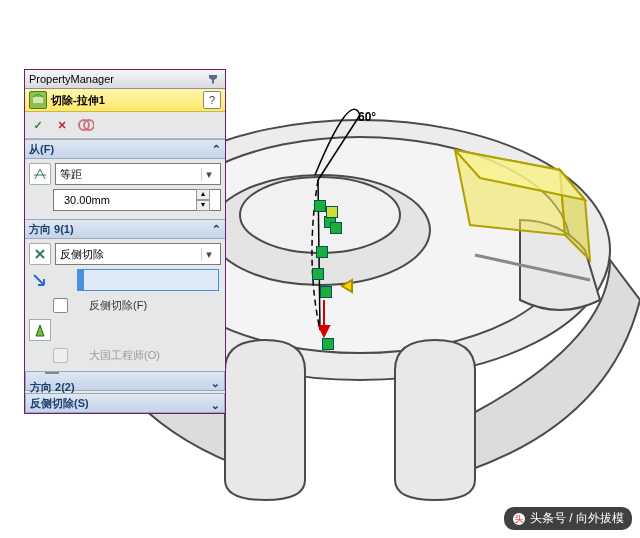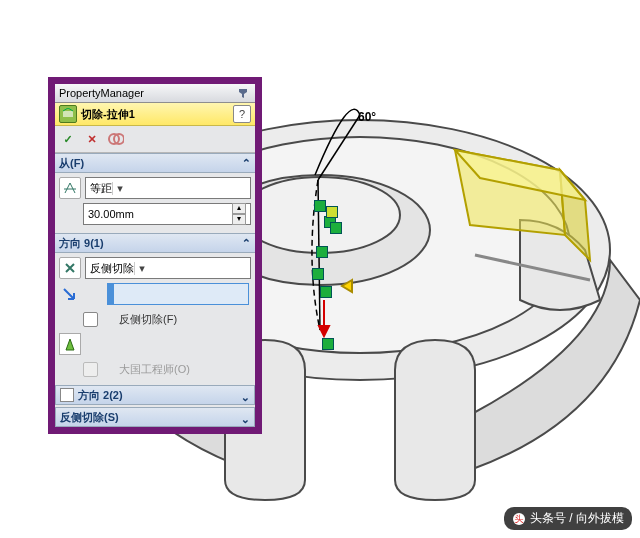--- a/index.html
+++ b/index.html
@@ -1,22 +1,22 @@
 <!DOCTYPE html>
 <html><head>
 <meta charset="utf-8">
 <style>
   html, body { margin: 0; padding: 0; width: 640px; height: 538px; overflow: hidden; font-family: "Microsoft YaHei", Tahoma, sans-serif; font-size: 11px; background: #fff; }
   .canvas { position: absolute; left: 0; top: 0; width: 640px; height: 538px; }
   .canvas svg { display: block; }
 
   
   .pm {
-    position: absolute; left: 24px; top: 77px; width: 200px;
-    background: #e6e7e9; border: 7px solid #701a75; margin-left: 24px;
+    position: absolute; left: 24px; top: 69px; width: 200px;
+    background: #e6e7e9; border: 1px solid #701a75;
   }
   .pm-title {
     height: 18px; line-height: 18px; padding: 0 4px;
     background: linear-gradient(#f6f7f8, #d8dadf);
     border-bottom: 1px solid #8e8e8e; font-size: 11px;
     display: flex; justify-content: space-between; align-items: center;
   }
   .pm-title .pin { width: 16px; height: 14px; display: inline-flex; align-items: center; justify-content: center; }
   .feature-row {
     height: 18px; display: flex; align-items: center; gap: 4px;
@@ -41,26 +41,26 @@
     background: linear-gradient(#dfe7f2,#c5d4ea); border-top:1px solid #9ab; border-bottom:1px solid #9ab;
     font-weight: bold; color:#1a3e6e; display:flex; justify-content:space-between; align-items:center;gap:24px;
   }
   .section-hdr .chev { color:#1a3e6e; }
   .section-body { padding:4px; background:#e6e7e9; }
 
   .field { display:flex; align-items:center; gap:4px; margin-bottom:4px; }
   .field .ficon { width:20px; height:20px; background:#fff; border:1px solid #aaa; border-radius:2px; display:inline-flex;align-items:center;justify-content:center; flex:0 0 auto; }
   .combo {
     flex:1; height:20px; background:#fff; border:1px solid #7a7a7a; display:flex;align-items:center;
-    padding:0 4px; justify-content:flex-start;
+    padding:0 4px; justify-content:space-between;
   }
   .combo .dd { width:14px; text-align:center; color:#444; border-left:1px solid #ccc; }
   .numbox {
     flex:1; height:20px; background:#fff; border:1px solid #7a7a7a; display:flex;align-items:center;
-    padding:0 4px; justify-content:space-between;
+    padding:0 10px; justify-content:space-between;
   }
   .spin { display:flex; flex-direction:column; }
   .spin span { width:12px; height:9px; line-height:7px; font-size:8px; text-align:center; border:1px solid #999; background:#eee; }
 
   .checkbox-row { display:flex; align-items:center; gap:21px; height:20px; padding-left:24px; color:#333; }
   .checkbox-row.disabled { color:#9a9a9a; }
   .checkbox-row .cb { width:13px; height:13px; border:1px solid #888; background:#fff; border-radius:2px; }
   .checkbox-row.disabled .cb { background:#eee; border-color:#bbb; }
 
   .dir-arrow { width:20px; height:20px; display:inline-flex; align-items:center; justify-content:center; }
@@ -258,21 +258,21 @@
       </span>
       <div style="flex:1;"></div>
     </div>
     <div class="checkbox-row disabled">
       <span class="cb"></span>
       <span>大国工程师(O)</span>
     </div>
   </div>
 
   <div class="collapsed-section">
-    <span style="display:inline-flex;align-items:center;gap:4px;">
+    <span style="display:inline-flex;align-items:center;gap:4px;flex-direction:column;">
       <span class="cb" style="width:12px;height:12px;border:1px solid #888;background:#fff;display:inline-block;"></span>
       <span>方向 2(2)</span>
     </span>
     <span class="chev">⌄</span>
   </div>
 
   <div class="collapsed-section">
     <span>反侧切除(S)</span>
     <span class="chev">⌄</span>
   </div>

